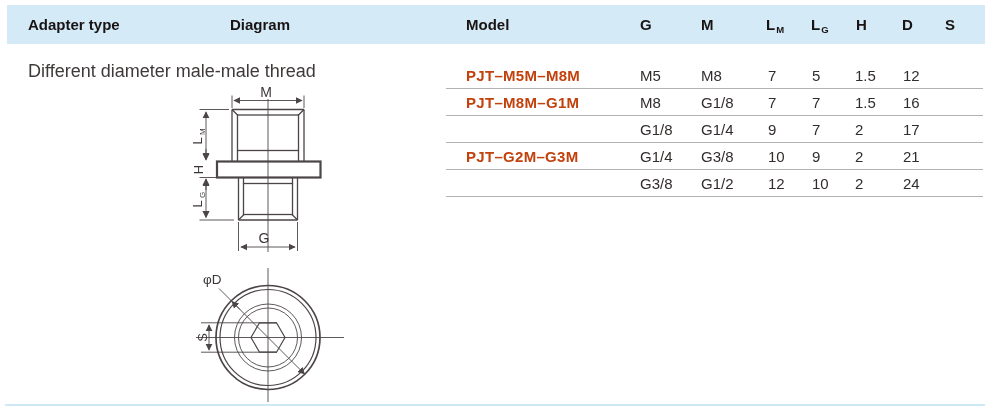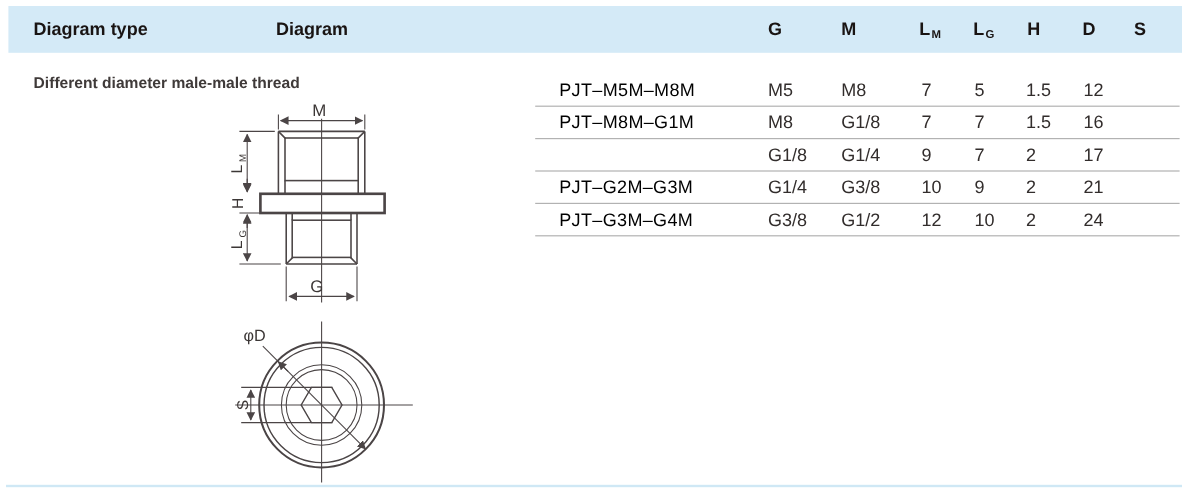--- a/index.html
+++ b/index.html
@@ -4,40 +4,41 @@
 <style>
   html,body{margin:0;padding:0;background:#ffffff;}
   .page{position:relative;width:985px;height:411px;background:#fff;overflow:hidden;
         font-family:"Liberation Sans",sans-serif;}
   .header-band{position:absolute;left:7px;top:5px;width:978px;height:39px;background:#d4eaf7;}
   .hcell{position:absolute;top:0;height:39px;line-height:39px;font-weight:700;font-size:15px;color:#191413;white-space:nowrap;}
   .sub{font-size:9.5px;font-weight:700;position:relative;top:3px;left:1px;}
   .c-adapter{left:21px}.c-diagram{left:223px}.c-model{left:459px}.c-g{left:633px}.c-m{left:694px}
   .c-lm{left:759px}.c-lg{left:804px}.c-h{left:849px}.c-d{left:895px}.c-s{left:938px}
   
-  .desc{position:absolute;left:28px;top:61px;font-size:13px;color:#3f3a39;font-weight:bold;}
+  .desc{position:absolute;left:28px;top:61px;font-size:18px;color:#3f3a39;}
   
   .trow{position:absolute;left:0;width:985px;height:27px;}
   .cell{position:absolute;top:0;height:27px;line-height:27px;font-size:15px;color:#322d2c;white-space:nowrap;}
-  .cell.model{font-weight:400;font-size:15px;color:#000000;letter-spacing:.3px;}
+  .cell.model{font-weight:700;font-size:15px;color:#c2410c;letter-spacing:.3px;}
   .r-model{left:466px}.r-g{left:640px}.r-m{left:701px}.r-lm{left:768px}.r-lg{left:812px}
   .r-h{left:855px}.r-d{left:903px}.r-s{left:1001px}
   .divider{position:absolute;left:446px;width:537px;height:0;border-top:1px solid #b2b2b2;}
   .bottom-rule{position:absolute;left:5px;top:404px;width:980px;height:2px;background:#cfe8f5;}
   .diagram-svg{position:absolute;left:180px;top:80px;}
   svg text{font-family:"Liberation Sans",sans-serif;fill:#3c3736;}
 </style>
 </head>
 <body>
 
 <div class="page">
 
   <div class="header-band">
-    <span class="hcell c-adapter">Diagram type</span>
+    <span class="hcell c-adapter">Adapter type</span>
     <span class="hcell c-diagram">Diagram</span>
+    <span class="hcell c-model">Model</span>
     <span class="hcell c-g">G</span>
     <span class="hcell c-m">M</span>
     <span class="hcell c-lm"><span>L</span><span class="sub">M</span></span>
     <span class="hcell c-lg"><span>L</span><span class="sub">G</span></span>
     <span class="hcell c-h">H</span>
     <span class="hcell c-d">D</span>
     <span class="hcell c-s">S</span>
   </div>
 
   <div class="desc">Different diameter male-male thread</div>
@@ -83,21 +84,20 @@
     <span class="cell r-m">G3/8</span>
     <span class="cell r-lm">10</span>
     <span class="cell r-lg">9</span>
     <span class="cell r-h">2</span>
     <span class="cell r-d">21</span>
     <span class="cell r-s">5</span>
   </div>
   <div class="divider" style="top:169px"></div>
 
   <div class="trow" style="top:170px">
-    <span class="cell model r-model">PJT–G3M–G4M</span>
     <span class="cell r-g">G3/8</span>
     <span class="cell r-m">G1/2</span>
     <span class="cell r-lm">12</span>
     <span class="cell r-lg">10</span>
     <span class="cell r-h">2</span>
     <span class="cell r-d">24</span>
     <span class="cell r-s">6</span>
   </div>
   <div class="divider" style="top:196px"></div>
 

